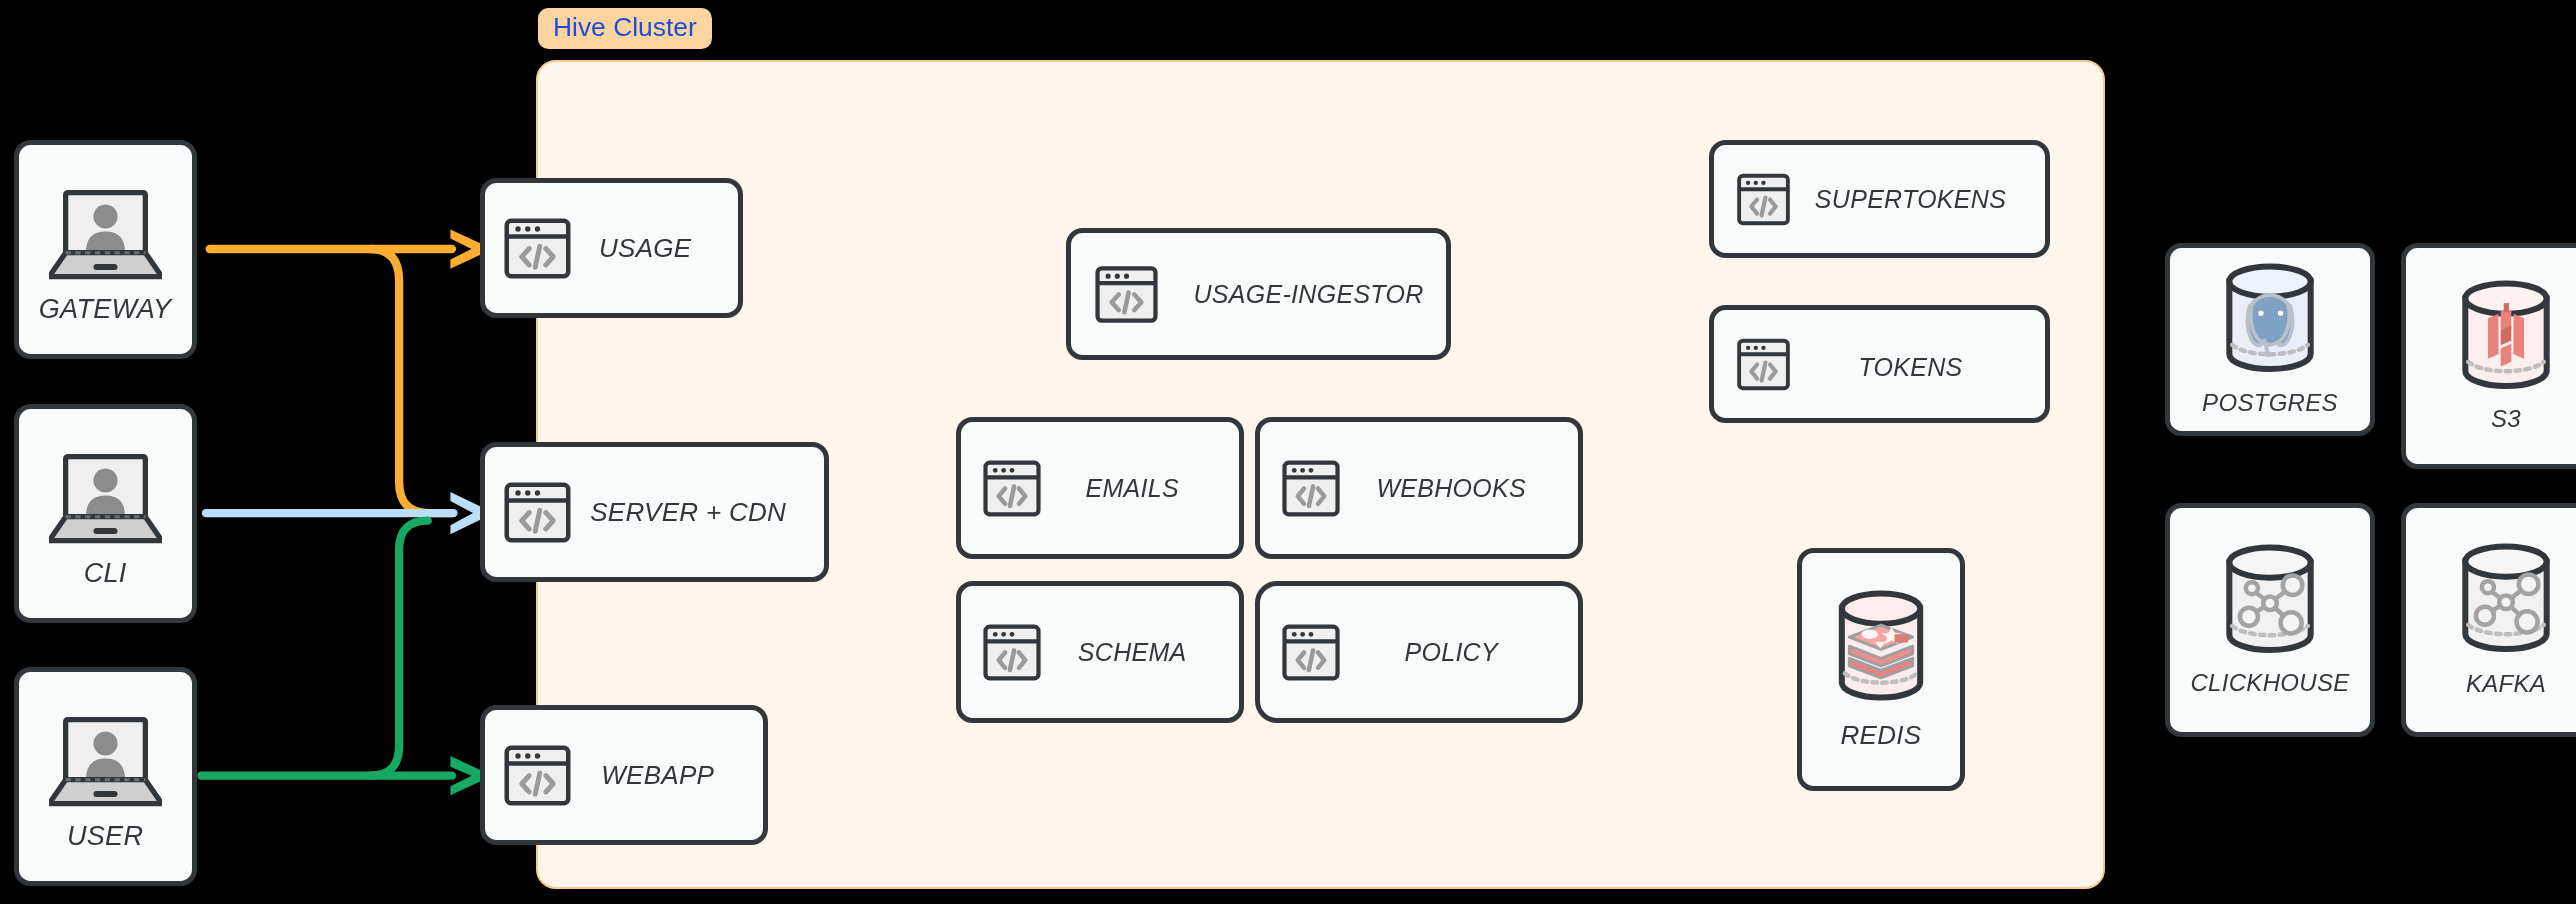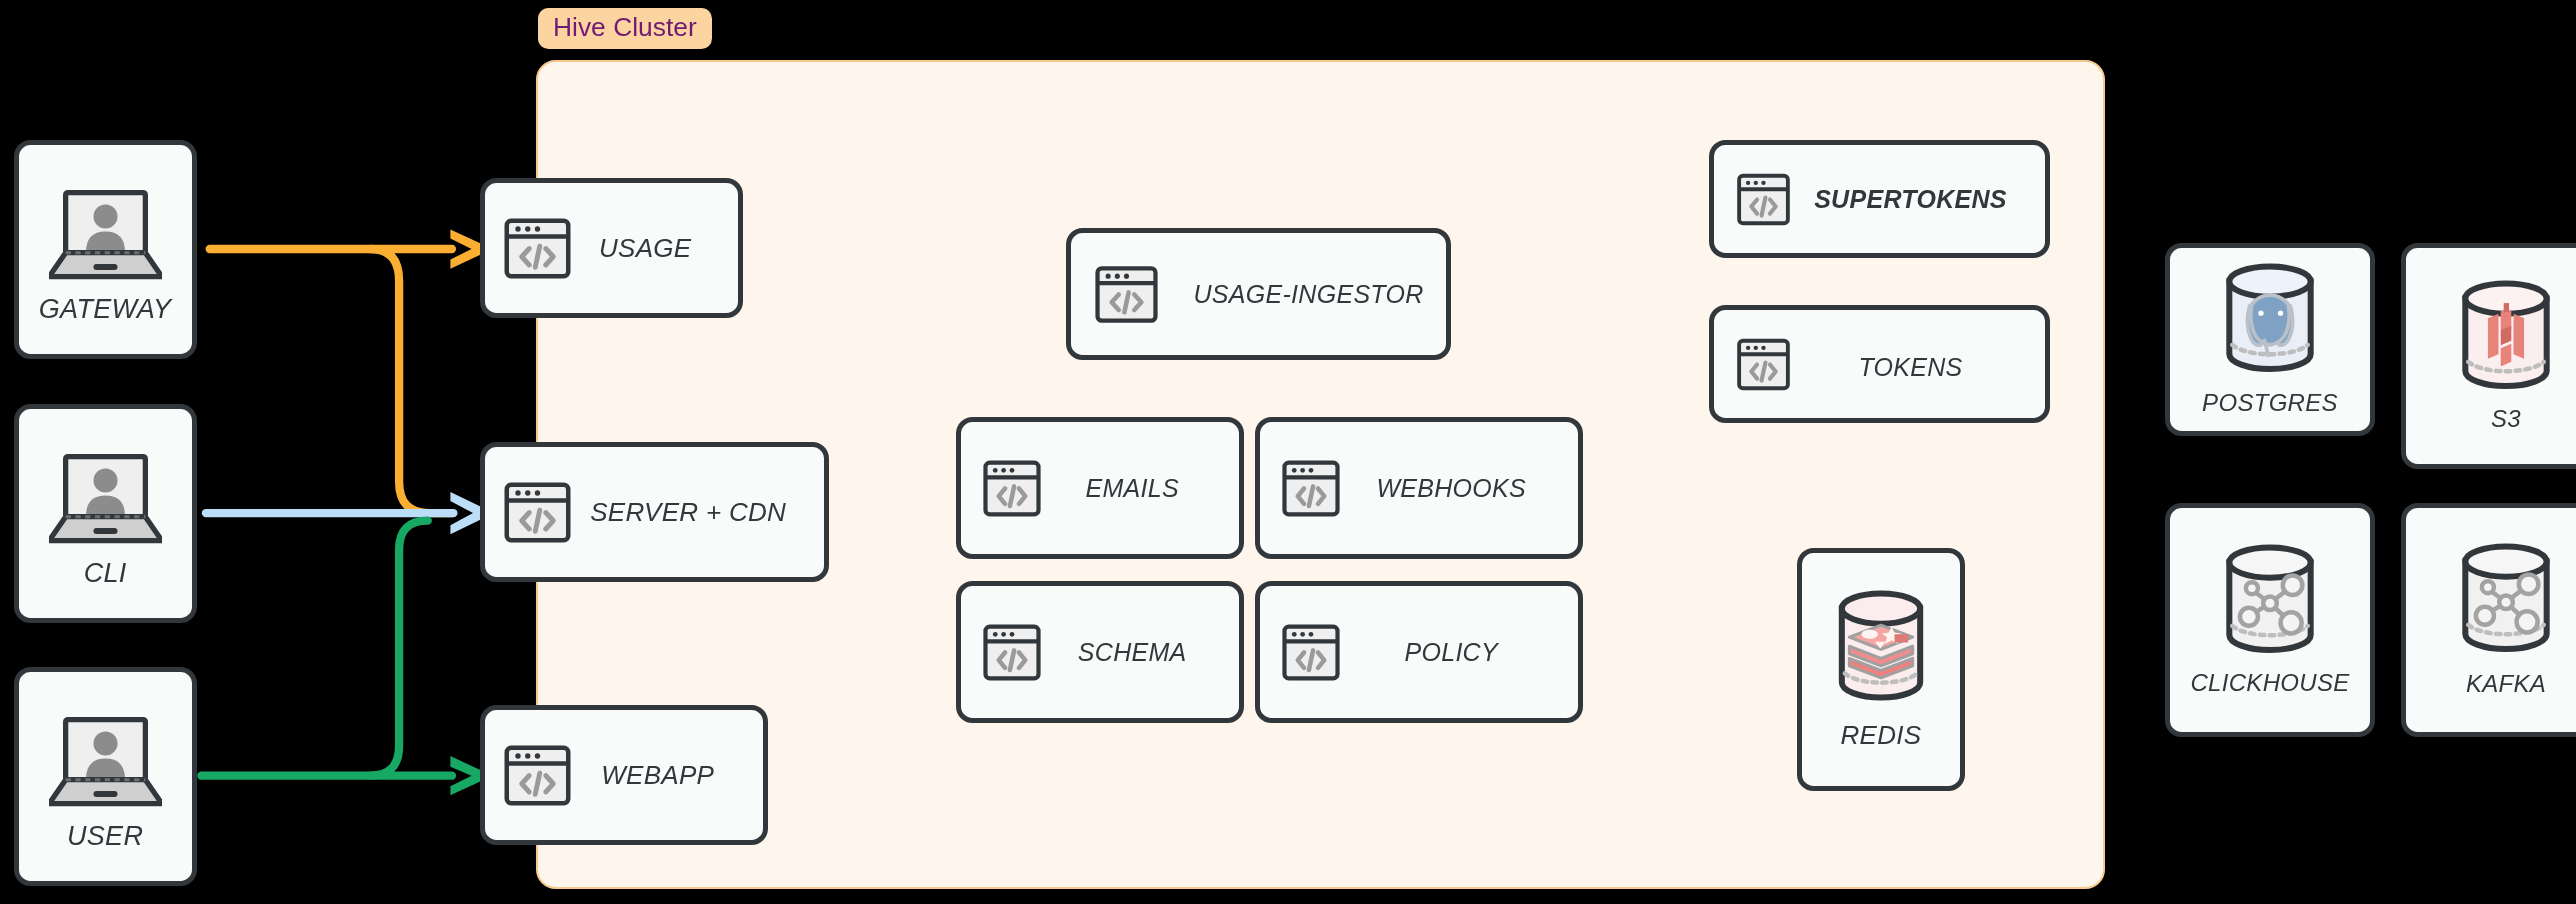--- a/index.html
+++ b/index.html
@@ -4,21 +4,21 @@
 <style>
   html,body{margin:0;padding:0;background:#000;}
   body{width:2576px;height:904px;position:relative;overflow:hidden;
        font-family:"Liberation Sans","DejaVu Sans",sans-serif;}
 
   #stage{position:absolute;left:0;top:0;width:2576px;height:904px;}
 
   
   .cluster{position:absolute;background:#FEF5ED;border:2.3px solid #F8C98F;
            border-radius:19.6px;box-sizing:border-box;}
-  .cluster-label{position:absolute;background:#FBD4A0;color:#701a75;
+  .cluster-label{position:absolute;background:#FBD4A0;color:#1d4ed8;
            border-radius:10.6px;padding:6.8px 15px;font-size:26.4px;line-height:1.05;
            white-space:nowrap;font-weight:400;}
 
   
   .node{position:absolute;background:#F9FAFA;border:5.3px solid #32373C;
         border-radius:16.6px;box-sizing:border-box;}
 
   
   .svc{display:flex;align-items:center;}
   .svc .ic{flex:0 0 auto;}
@@ -189,21 +189,21 @@
         <path d="M5 30 H81" stroke="#32373C" stroke-width="6"></path>
         <circle cx="19" cy="20" r="3.4" fill="#32373C"></circle>
           <circle cx="31" cy="20" r="3.4" fill="#32373C"></circle>
           <circle cx="43" cy="20" r="3.4" fill="#32373C"></circle>
         <path d="M33 46 L24 57 L33 68 M53 46 L62 57 L53 68 M46 43 L40 71" stroke="#9A9A9A" stroke-width="6.5" fill="none" stroke-linecap="round" stroke-linejoin="round"></path>
       </svg>
     </span>
     <span class="lbl" style="font-size:25px;">SCHEMA</span>
   </div>
 
-  <div class="node svc" style="left:1255px; top:581px; width:328px; height:142px; padding:0 16.6px 0 21px;">
+  <div class="node svc" style="left:1255px; top:581px; width:328px; height:142px; padding:0 16.6px 0 21px;border-radius:22px;">
     <span class="ic" style="line-height:0;">
       <svg width="60" height="65" viewBox="0 0 86 92">
         <rect x="5" y="9" width="76" height="74" rx="6" fill="#EFEFEF" stroke="#32373C" stroke-width="6"></rect>
         <path d="M5 30 H81" stroke="#32373C" stroke-width="6"></path>
         <circle cx="19" cy="20" r="3.4" fill="#32373C"></circle>
           <circle cx="31" cy="20" r="3.4" fill="#32373C"></circle>
           <circle cx="43" cy="20" r="3.4" fill="#32373C"></circle>
         <path d="M33 46 L24 57 L33 68 M53 46 L62 57 L53 68 M46 43 L40 71" stroke="#9A9A9A" stroke-width="6.5" fill="none" stroke-linecap="round" stroke-linejoin="round"></path>
       </svg>
     </span>
@@ -214,21 +214,21 @@
     <span class="ic" style="line-height:0;">
       <svg width="59" height="59" viewBox="0 0 86 92">
         <rect x="5" y="9" width="76" height="74" rx="6" fill="#EFEFEF" stroke="#32373C" stroke-width="6"></rect>
         <path d="M5 30 H81" stroke="#32373C" stroke-width="6"></path>
         <circle cx="19" cy="20" r="3.4" fill="#32373C"></circle>
           <circle cx="31" cy="20" r="3.4" fill="#32373C"></circle>
           <circle cx="43" cy="20" r="3.4" fill="#32373C"></circle>
         <path d="M33 46 L24 57 L33 68 M53 46 L62 57 L53 68 M46 43 L40 71" stroke="#9A9A9A" stroke-width="6.5" fill="none" stroke-linecap="round" stroke-linejoin="round"></path>
       </svg>
     </span>
-    <span class="lbl" style="font-size:25px;font-weight:bold;">SUPERTOKENS</span>
+    <span class="lbl" style="font-size:25px;">SUPERTOKENS</span>
   </div>
 
   <div class="node svc" style="left:1709px; top:305px; width:341px; height:118px; padding:0 16.6px 0 19.6px;">
     <span class="ic" style="line-height:0;">
       <svg width="59" height="59" viewBox="0 0 86 92">
         <rect x="5" y="9" width="76" height="74" rx="6" fill="#EFEFEF" stroke="#32373C" stroke-width="6"></rect>
         <path d="M5 30 H81" stroke="#32373C" stroke-width="6"></path>
         <circle cx="19" cy="20" r="3.4" fill="#32373C"></circle>
           <circle cx="31" cy="20" r="3.4" fill="#32373C"></circle>
           <circle cx="43" cy="20" r="3.4" fill="#32373C"></circle>

